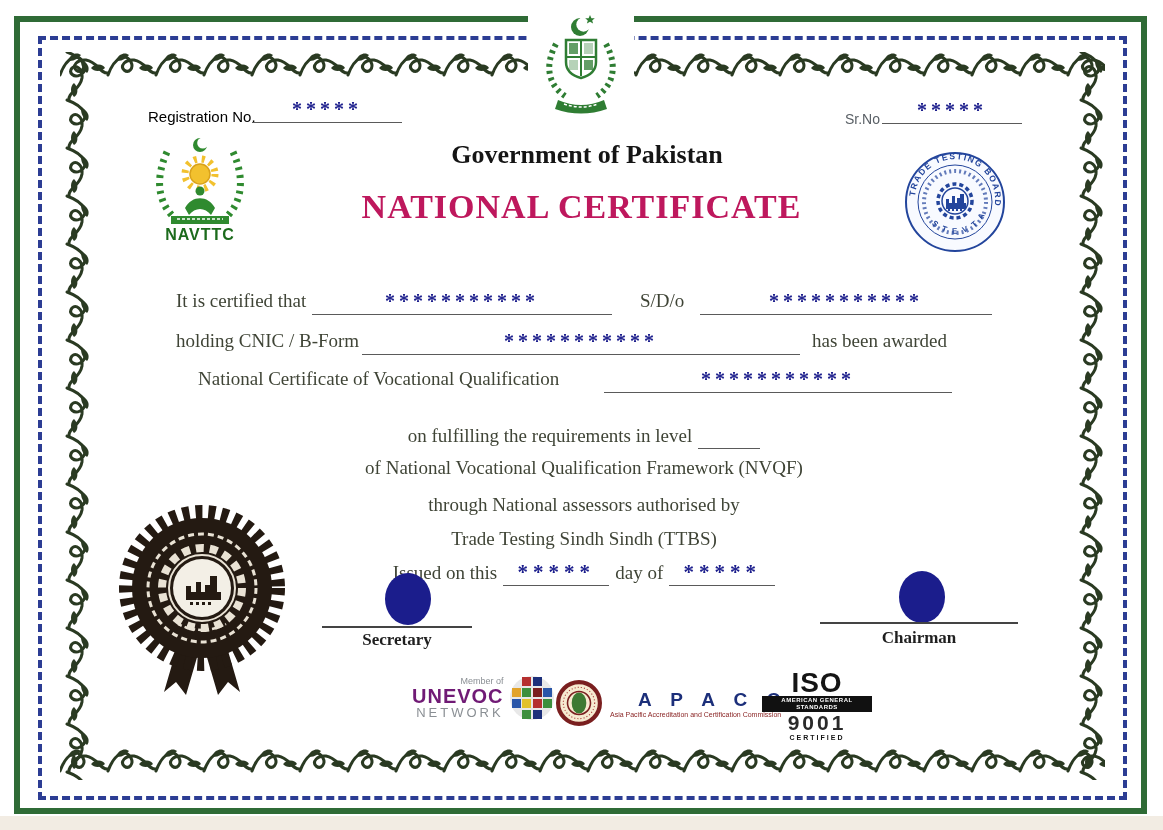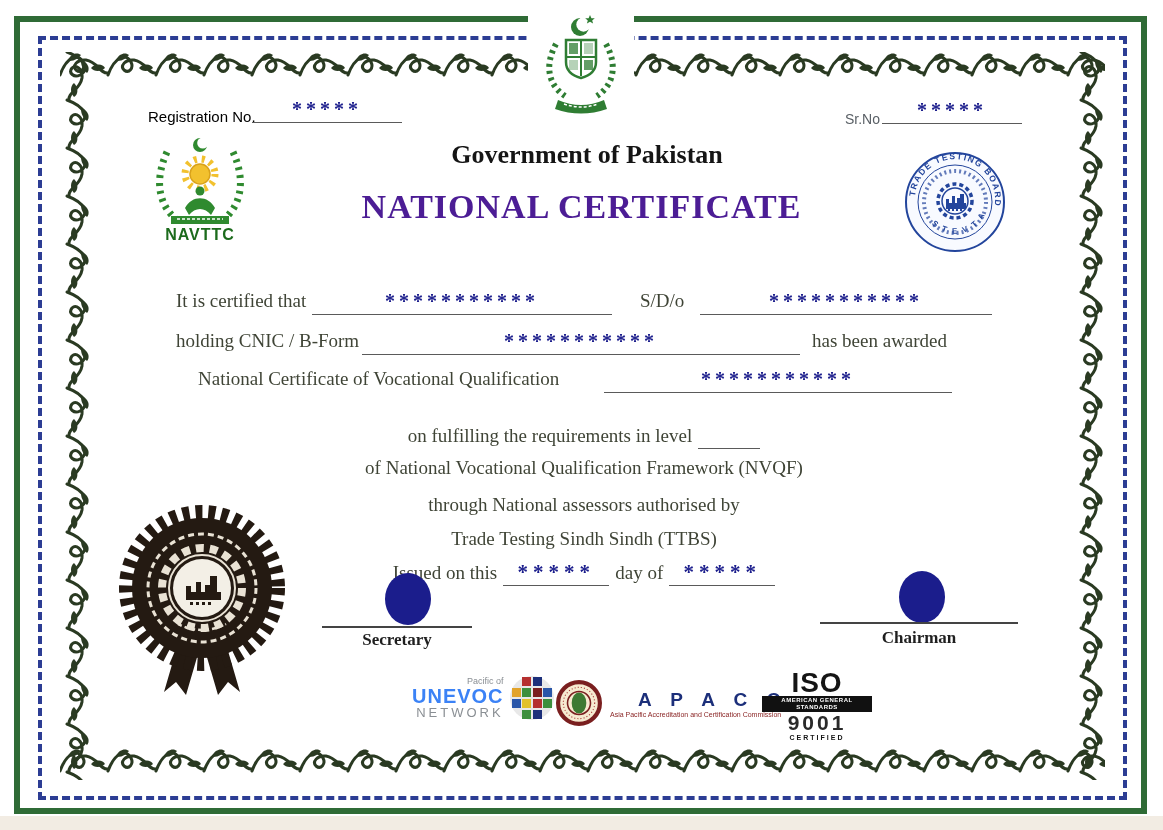--- a/index.html
+++ b/index.html
@@ -9,39 +9,39 @@
   .green-frame{position:absolute;left:14px;top:16px;right:16px;bottom:16px;
                border:6px solid #2f6b36;}
   .dash-frame{position:absolute;left:38px;top:36px;right:36px;bottom:30px;
               border:4px dashed #2c3d94;}
   .vine{position:absolute;}
   .abs{position:absolute;}
   .sans{font-family:"Liberation Sans",sans-serif;}
   .label-sm{font-size:15px;color:#000000;}
   .gov{left:0;right:0;top:140px;text-align:center;font-weight:bold;font-size:26px;color:#151515;padding-left:11px;}
   .title{left:0;right:0;top:188px;text-align:center;font-weight:bold;font-size:34px;
-         letter-spacing:1px;color:#4c1d95;}
+         letter-spacing:1px;color:#be185d;}
   .bodyline{font-size:19px;color:#3f4436;line-height:26px;height:26px;white-space:nowrap;}
   .blank{display:inline-block;border-bottom:1.5px solid #5a5a5a;text-align:center;
          height:26px;line-height:26px;vertical-align:bottom;}
   .val{font-family:"Liberation Serif",serif;font-weight:bold;color:#1b1d8c;font-size:20px;
        letter-spacing:4px;}
   .val-lg{font-size:21px;letter-spacing:5px;}
   .centerrow{left:100px;right:95px;display:flex;justify-content:center;align-items:flex-end;gap:6px;margin-top:17px;}
   .stamp{position:absolute;width:46px;height:52px;border-radius:50%;background:#1b1d8c;}
   .sigline{position:absolute;border-top:2px solid #444;height:0;}
   .signame{position:absolute;text-align:center;font-weight:bold;font-size:17px;color:#1f1f1f;}
   .navttc-label{position:absolute;left:142px;top:226px;width:116px;text-align:center;
     font-family:"Liberation Sans",sans-serif;font-weight:bold;font-size:16px;
     letter-spacing:1px;color:#1c6b1c;}
   
   .unevoc{position:absolute;left:412px;top:674px;display:flex;align-items:center;gap:4px;}
   .unevoc .txt{text-align:right;font-family:"Liberation Sans",sans-serif;}
   .unevoc .member{font-size:9px;color:#8a8f94;}
-  .unevoc .name{font-size:20px;font-weight:bold;color:#3b82f6;letter-spacing:1px;line-height:20px;}
+  .unevoc .name{font-size:20px;font-weight:bold;color:#701a75;letter-spacing:1px;line-height:20px;}
   .unevoc .net{font-size:13px;color:#8a8f94;letter-spacing:3px;line-height:14px;}
   .apacc{position:absolute;left:556px;top:680px;display:flex;align-items:center;gap:8px;}
   .apacc .name{font-family:"Liberation Sans",sans-serif;font-weight:bold;font-size:19px;
                letter-spacing:7px;color:#1c2f7a;line-height:22px;margin-left:28px;}
   .apacc .sub{font-family:"Liberation Sans",sans-serif;font-size:7px;color:#8a2525;}
   .iso{position:absolute;left:762px;top:670px;width:110px;text-align:center;
        font-family:"Liberation Sans",sans-serif;color:#151515;}
   .iso .big{font-size:28px;font-weight:bold;letter-spacing:1px;line-height:26px;}
   .iso .band{background:#111;color:#fff;font-size:6px;font-weight:bold;letter-spacing:.5px;
              padding:1px 0;line-height:7px;}
@@ -287,21 +287,21 @@
   <div class="stamp" style="left:899px;top:571px"></div>
 
   <div class="sigline" style="left:322px;top:626px;width:150px"></div>
   <div class="signame" style="left:322px;top:630px;width:150px">Secretary</div>
 
   <div class="sigline" style="left:820px;top:622px;width:198px"></div>
   <div class="signame" style="left:820px;top:628px;width:198px">Chairman</div>
 
   <div class="unevoc">
     <div class="txt">
-      <div class="member">Pacific of</div>
+      <div class="member">Member of</div>
       <div class="name">UNEVOC</div>
       <div class="net">NETWORK</div>
     </div>
     <svg width="48" height="48" viewBox="0 0 48 48">
       <circle cx="24" cy="24" r="22" fill="#e8e8e8"></circle>
       <rect x="14" y="3" width="9" height="9" fill="#b53030"></rect>
         <rect x="25" y="3" width="9" height="9" fill="#1c2f7a"></rect>
       <rect x="4" y="14" width="9" height="9" fill="#e2a32a"></rect>
         <rect x="14" y="14" width="9" height="9" fill="#3d8f3d"></rect>
       <rect x="25" y="14" width="9" height="9" fill="#7a1f1f"></rect>

